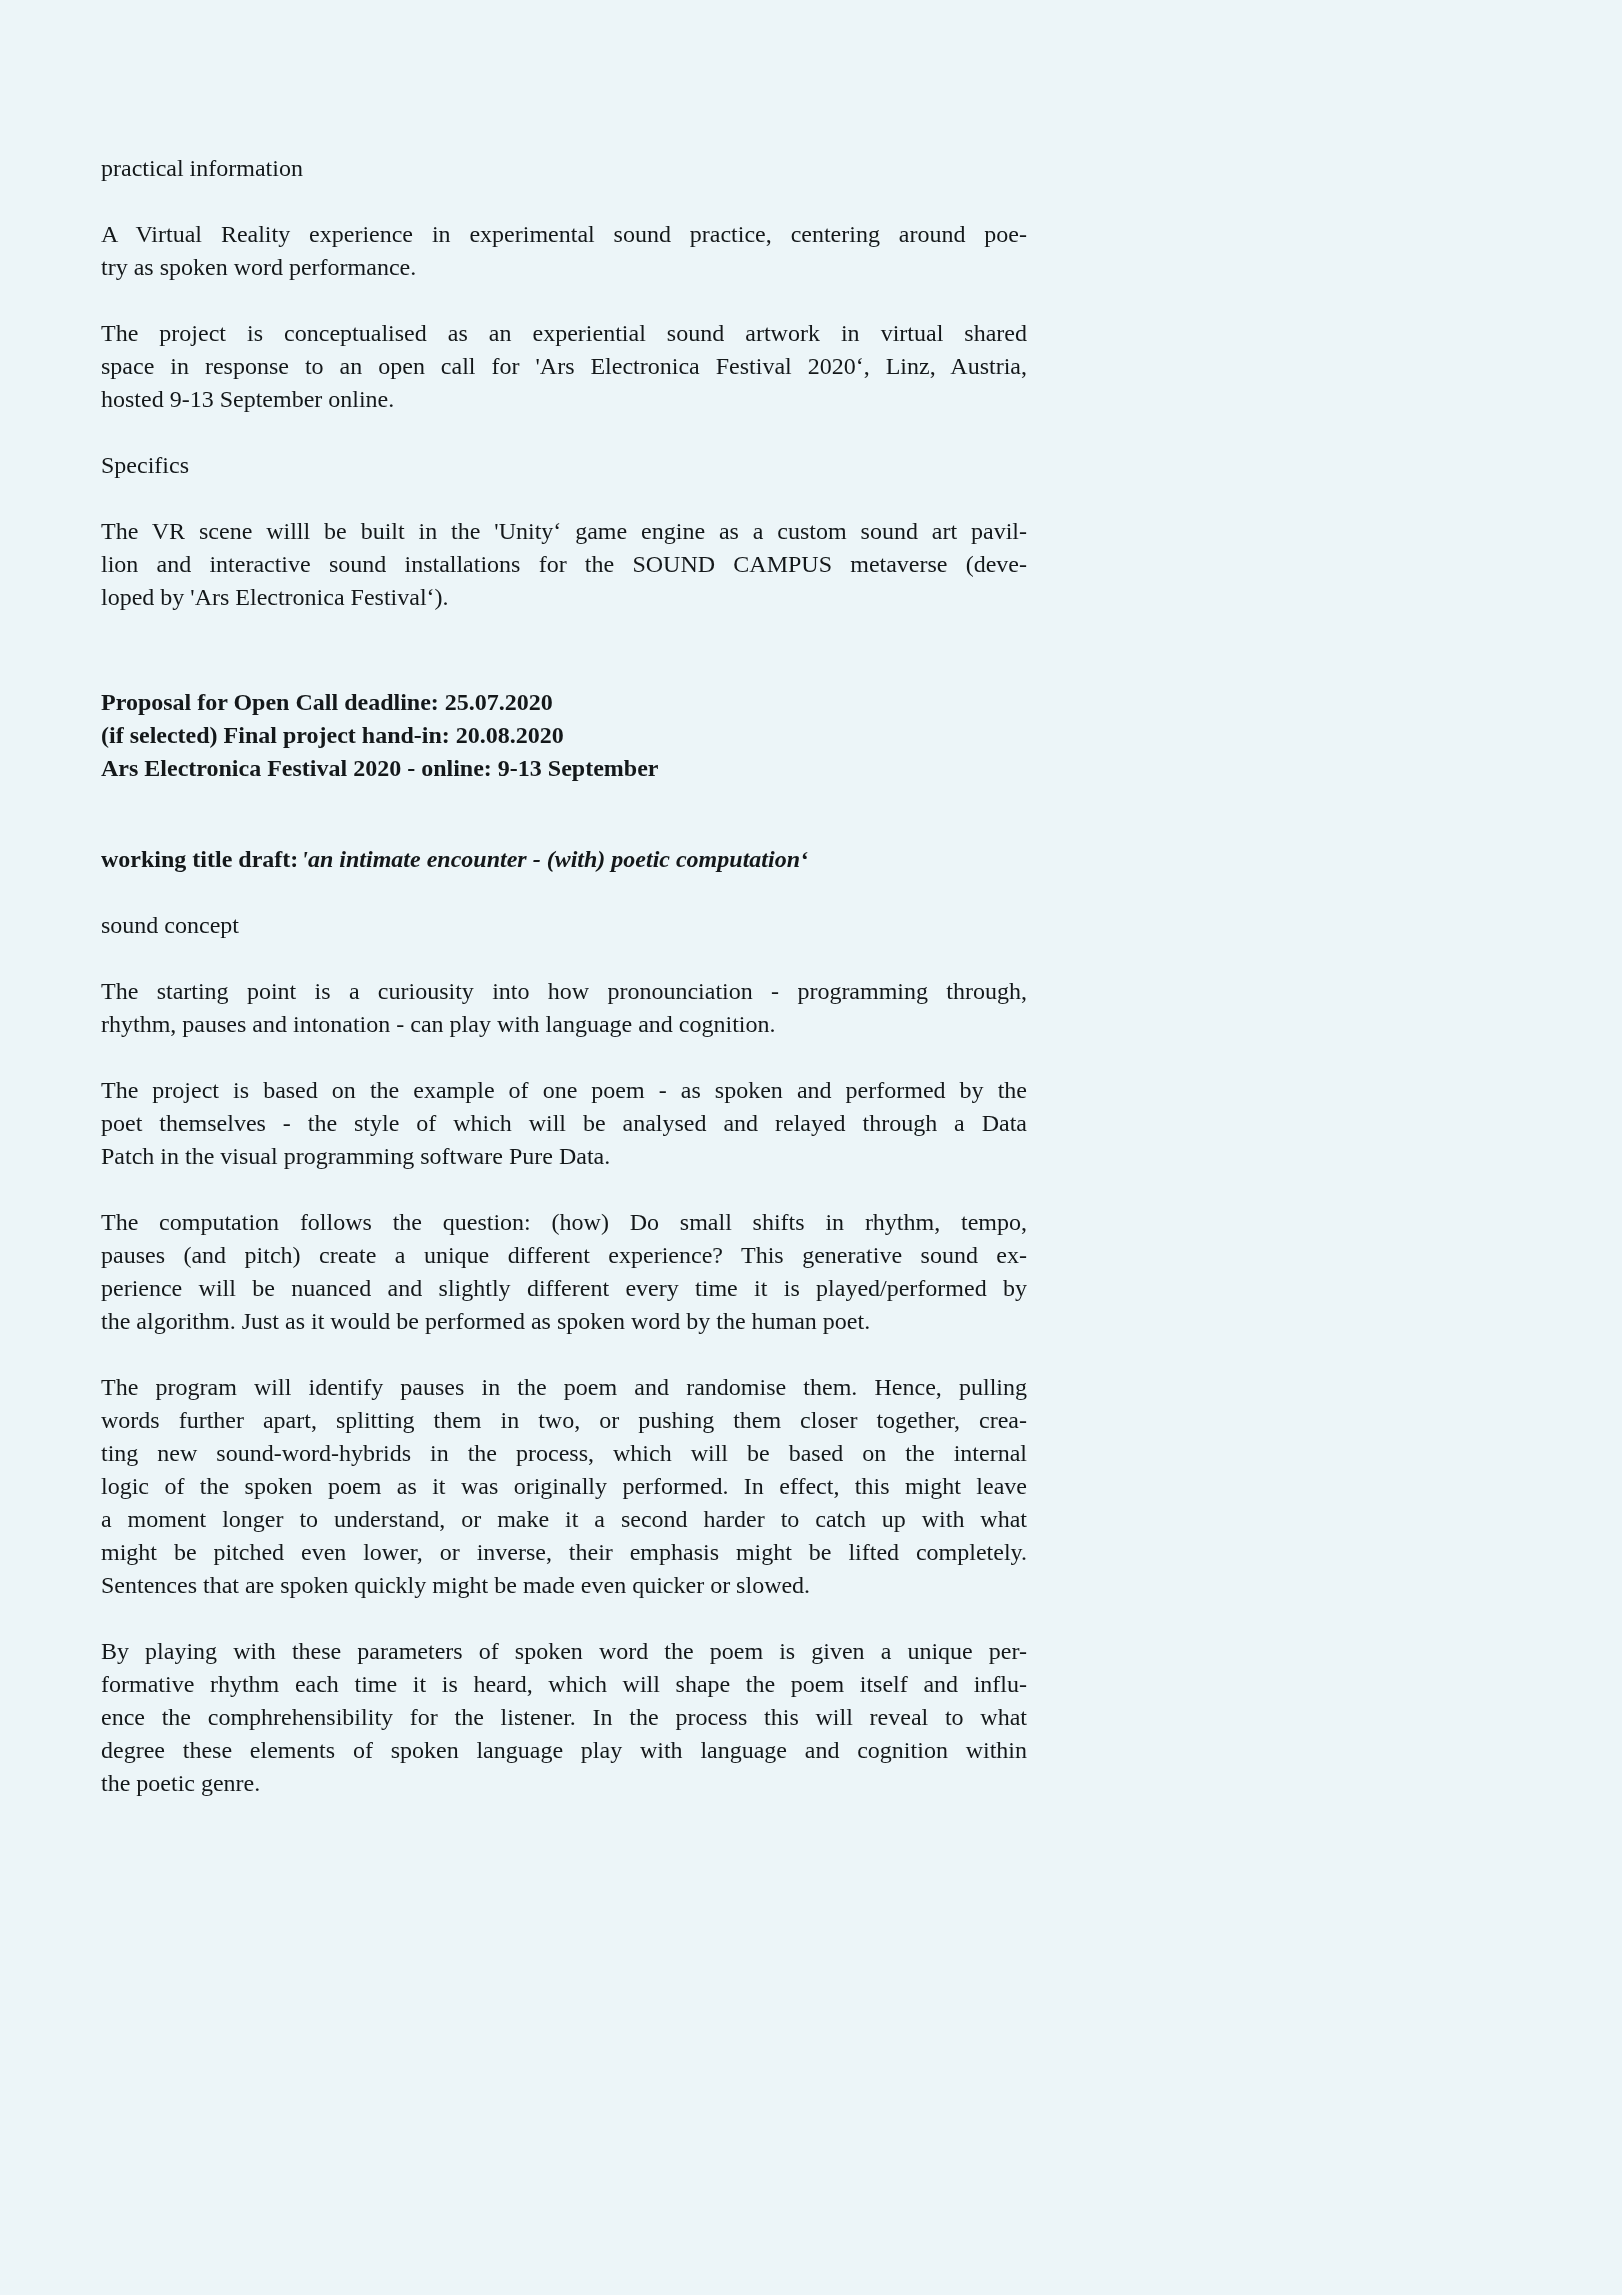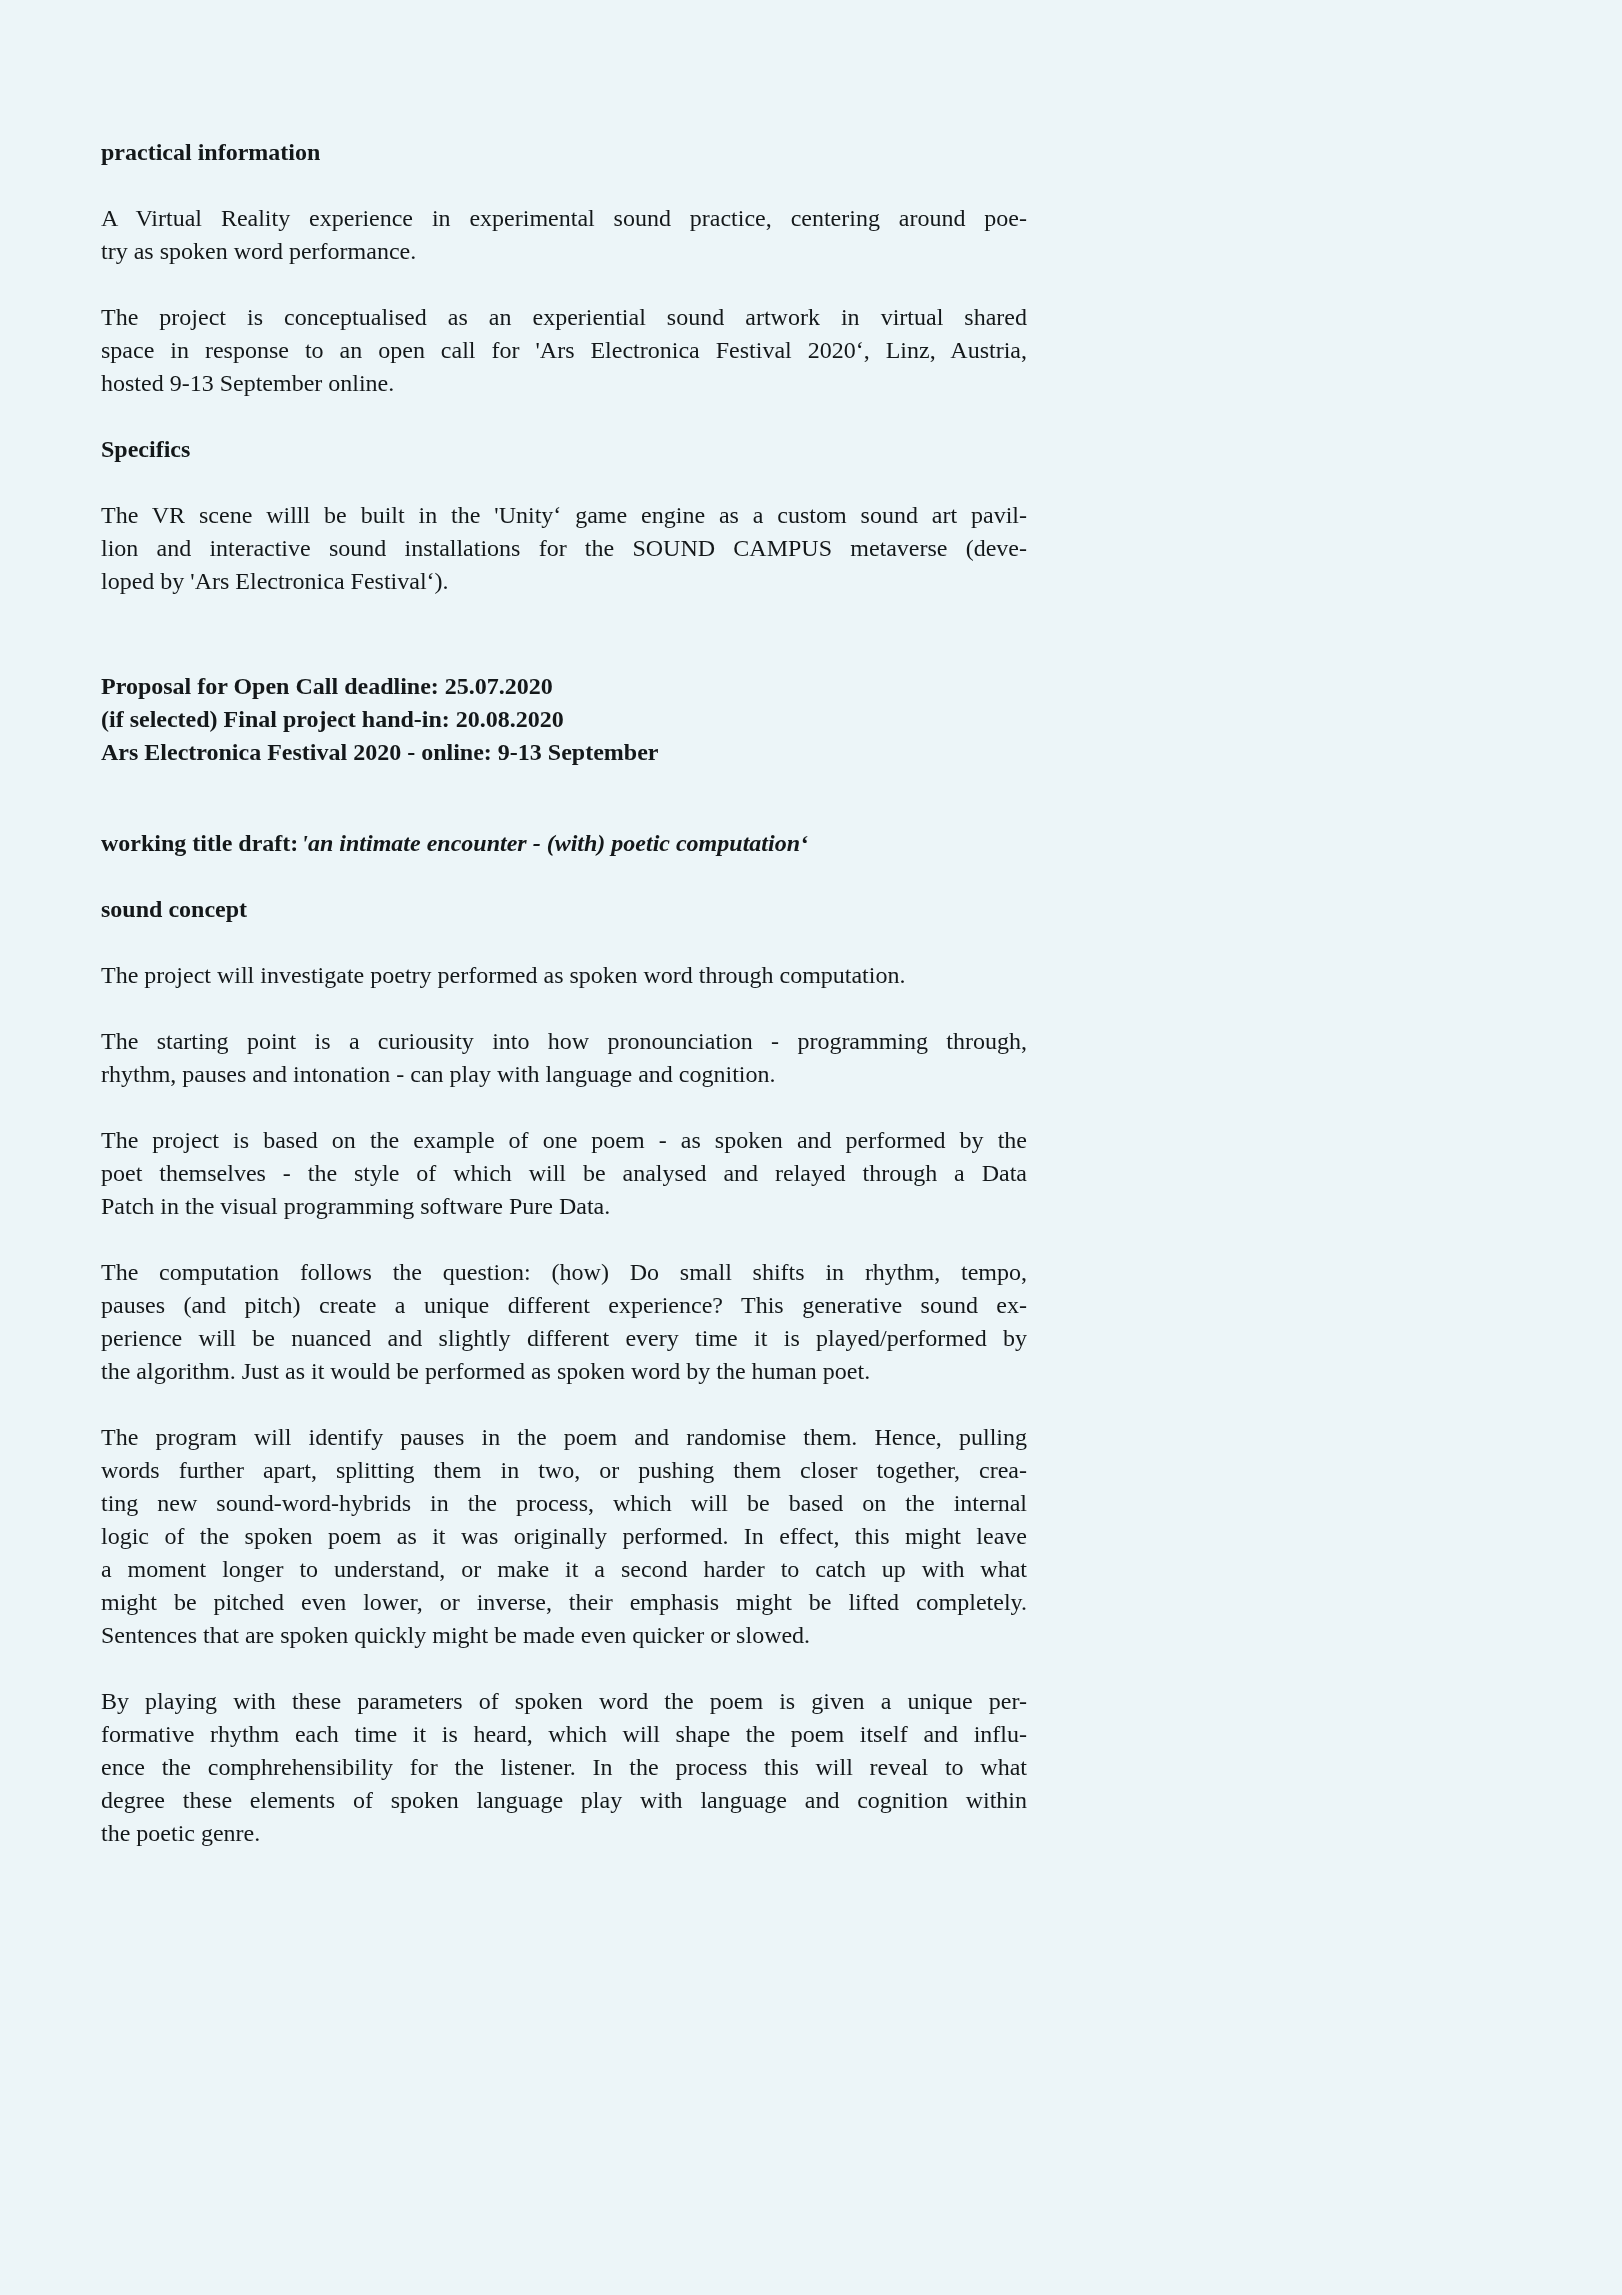--- a/index.html
+++ b/index.html
@@ -25,21 +25,21 @@
     font-family: "Liberation Serif", serif;
     font-size: 24px;
     line-height: 33px;
     color: #14181a;
   }
   .block {
     margin: 0 0 33px 0;
   }
   .block.gap-xl { margin-bottom: 72px; }
   .block.gap-lg { margin-bottom: 58px; }
-  .heading { font-weight: 700; }
+  .heading { font-weight: 400; margin-top: 16px; }
   .bold-body { font-weight: 700; }
   .line {
     height: 33px;
     overflow: hidden;
     text-align: left;
   }
   .line.just {
     text-align: justify;
     text-align-last: justify;
   }
@@ -75,23 +75,20 @@
         <div class="line">loped by 'Ars Electronica Festival‘).</div>
       </section>
       <section class="block bold-body gap-lg">
         <div class="line">Proposal for Open Call deadline: 25.07.2020</div>
         <div class="line">(if selected) Final project hand-in: 20.08.2020</div>
         <div class="line">Ars Electronica Festival 2020 - online: 9-13 September</div>
       </section>
       <section class="block title-line"><span class="label">working title draft:</span><span class="title">'an intimate encounter - (with) poetic computation‘</span></section>
       <section class="block heading">sound concept</section>
       <section class="block body">
-        <div class="line">The project will investigate poetry performed as spoken word through computation.</div>
-      </section>
-      <section class="block body">
         <div class="line just">The starting point is a curiousity into how pronounciation - programming through,</div>
         <div class="line">rhythm, pauses and intonation - can play with language and cognition.</div>
       </section>
       <section class="block body">
         <div class="line just">The project is based on the example of one poem - as spoken and performed by the</div>
         <div class="line just">poet themselves - the style of which will be analysed and relayed through a Data</div>
         <div class="line">Patch in the visual programming software Pure Data.</div>
       </section>
       <section class="block body">
         <div class="line just">The computation follows the question: (how) Do small shifts in rhythm, tempo,</div>

